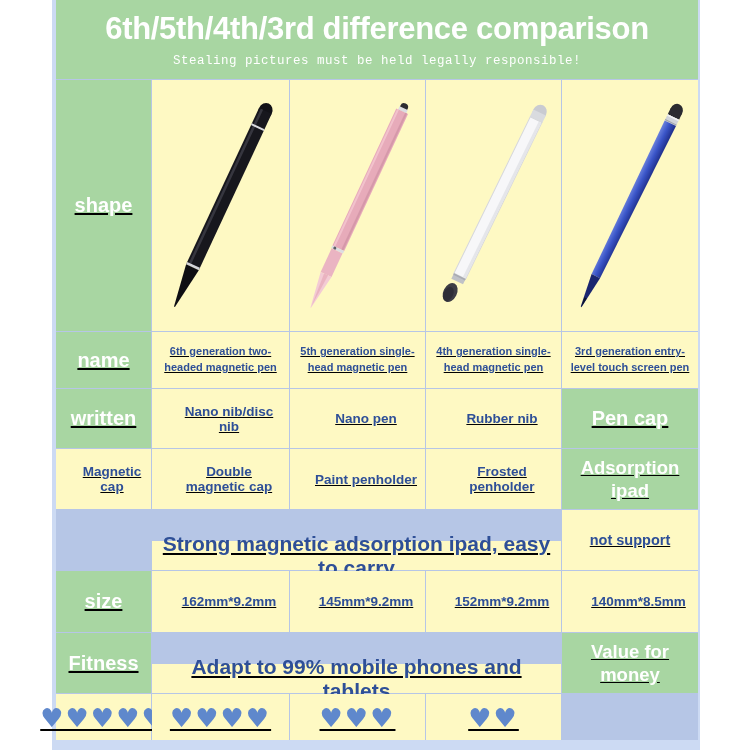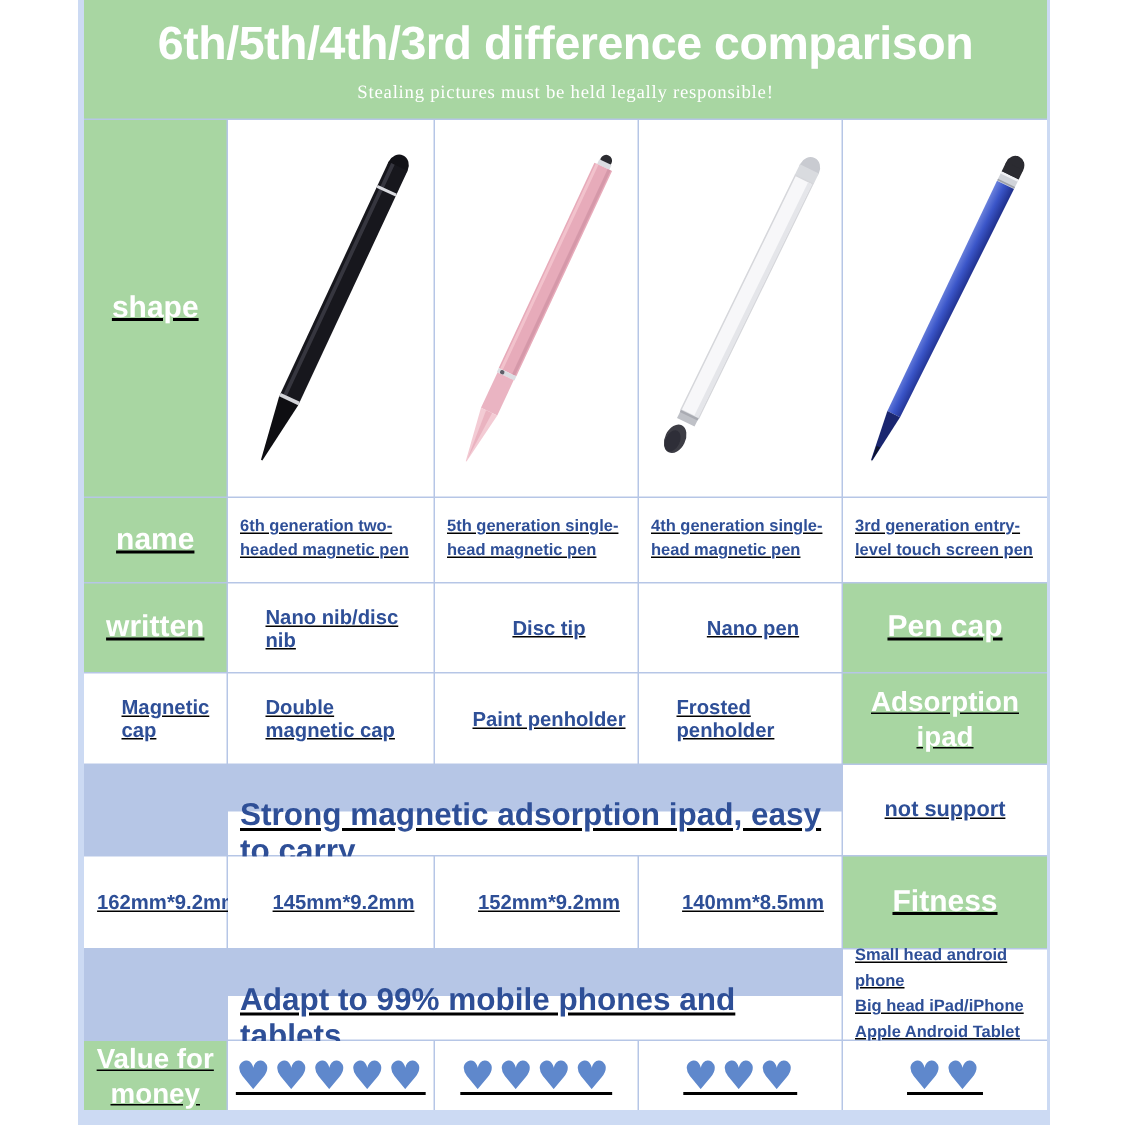--- a/index.html
+++ b/index.html
@@ -10,32 +10,32 @@
   
   .panel { position:absolute; left:52px; top:0; width:648px; height:750px;
            background:#ccdaf3; }
   .inner { position:absolute; left:4px; top:0; width:642px; }
 
   
   .banner { height:80px; background:#a8d6a2; border-bottom:1px solid #b6c6e6;
             display:flex; flex-direction:column; align-items:center; justify-content:center; gap:7px; }
   .title { color:#ffffff; font-size:31px; font-weight:bold; letter-spacing:-0.3px; white-space:nowrap; }
   .subtitle { color:#ffffff; font-size:12.5px; letter-spacing:0.5px;
-              font-family:Liberation Serif, serif; white-space:nowrap; }
+              font-family:Liberation Mono, monospace; white-space:nowrap; }
 
   
   .grid { display:grid; grid-template-columns:95px 137px 135px 135px 136px;
           grid-template-rows:251px 56px 59px 60px 60px 61px 60px 46px;
           gap:1px; background:#b6c6e6;text-decoration:underline; }
   .label { background:#a8d6a2; color:#ffffff; display:flex; align-items:center;
            justify-content:center; text-align:center; font-size:20px; font-weight:600;
            line-height:1.25; padding:0 6px; }
   .label.small2 { font-size:18.5px; }
-  .cell { background:#ffffff; color:#2e4f97; display:flex; align-items:center;
-          justify-content:center; padding:2px 8px; }
+  .cell { background:#fef9c3; color:#2e4f97; display:flex; align-items:center;
+          justify-content:center; text-align:center; padding:2px 8px; }
   .merged { grid-column:2 / 5; }
   .name-txt { font-size:11px; font-weight:600; line-height:1.45; }
   .mid-txt  { font-size:13.5px; font-weight:600;padding-left:25px; }
   .big-txt  { font-size:21px; font-weight:bold;margin-top:31px; }
   .note-txt { font-size:14.5px; font-weight:bold; }
   .fit-txt  { font-size:11px; font-weight:600; line-height:1.55; }
   .hearts { font-size:26px; letter-spacing:2px; color:#5f88cc; line-height:1;
             font-family:"DejaVu Sans", sans-serif; padding-top:2px; }
 
   
@@ -116,47 +116,41 @@
         </div>
 
         <div class="label">name</div>
         <div class="cell name-txt">6th generation two-headed magnetic pen</div>
         <div class="cell name-txt">5th generation single-head magnetic pen</div>
         <div class="cell name-txt">4th generation single-head magnetic pen</div>
         <div class="cell name-txt">3rd generation entry-level touch screen pen</div>
 
         <div class="label">written</div>
         <div class="cell mid-txt">Nano nib/disc nib</div>
-        <div class="cell mid-txt">Disc tip</div>
         <div class="cell mid-txt">Nano pen</div>
+        <div class="cell mid-txt">Rubber nib</div>
 
         <div class="label">Pen cap</div>
         <div class="cell mid-txt">Magnetic cap</div>
         <div class="cell mid-txt">Double magnetic cap</div>
         <div class="cell mid-txt">Paint penholder</div>
         <div class="cell mid-txt">Frosted penholder</div>
 
         <div class="label small2">Adsorption ipad</div>
         <div class="cell big-txt merged">Strong magnetic adsorption ipad, easy to carry</div>
         <div class="cell note-txt">not support</div>
 
+        <div class="label">size</div>
         <div class="cell mid-txt">162mm*9.2mm</div>
         <div class="cell mid-txt">145mm*9.2mm</div>
         <div class="cell mid-txt">152mm*9.2mm</div>
         <div class="cell mid-txt">140mm*8.5mm</div>
 
         <div class="label">Fitness</div>
         <div class="cell big-txt merged">Adapt to 99% mobile phones and tablets</div>
-        <div class="cell fit-txt">
-          <div>
-            <div>Small head android phone</div>
-            <div>Big head iPad/iPhone</div>
-            <div>Apple Android Tablet</div>
-          </div>
-        </div>
 
         <div class="label small2">Value for money</div>
         <div class="cell">
             <span class="hearts">♥♥♥♥♥</span>
           </div>
         <div class="cell">
             <span class="hearts">♥♥♥♥</span>
           </div>
         <div class="cell">
             <span class="hearts">♥♥♥</span>

